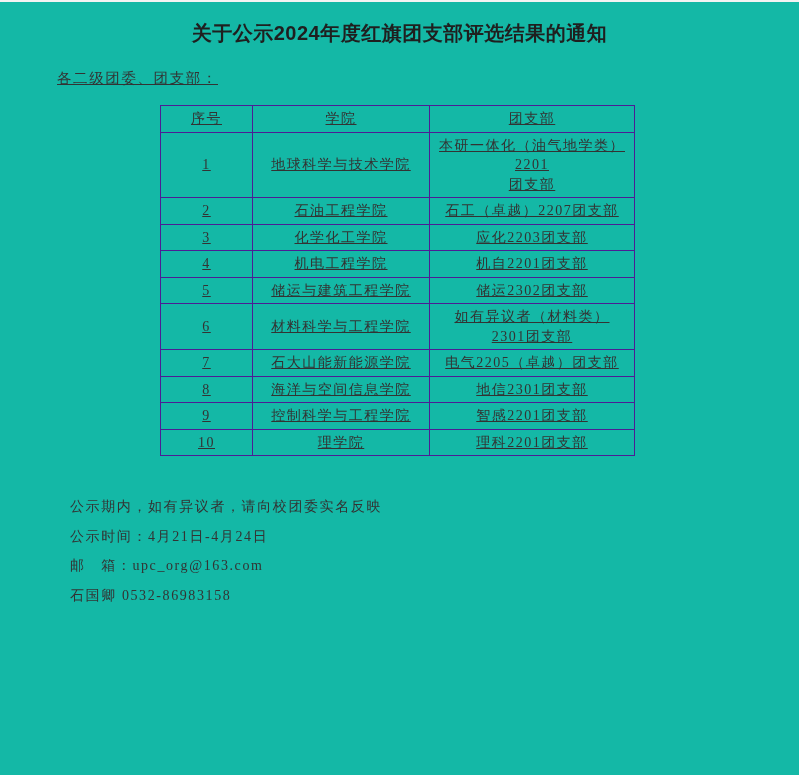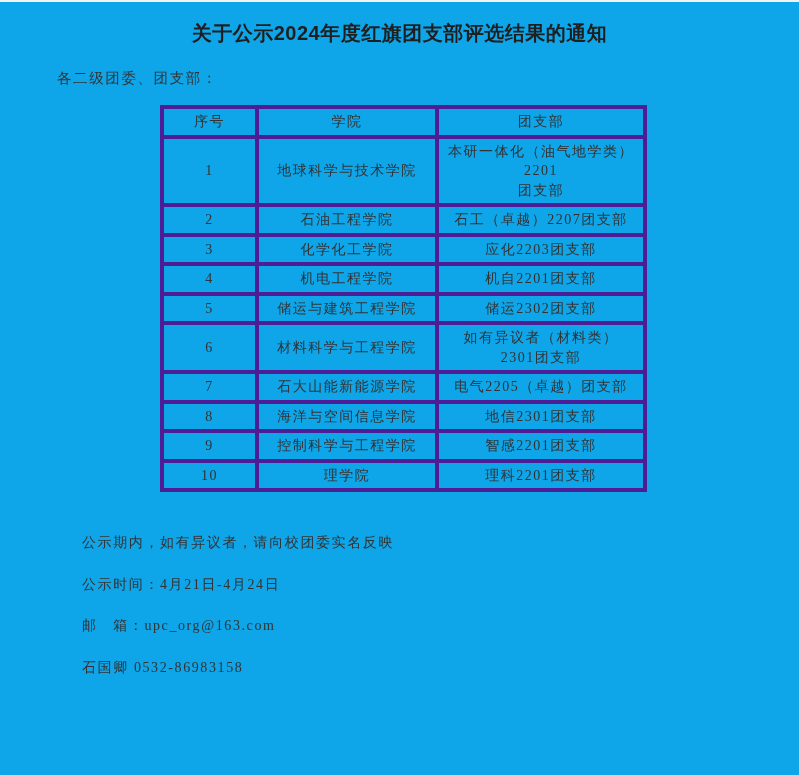--- a/index.html
+++ b/index.html
@@ -5,21 +5,21 @@
   html, body {
     margin: 0;
     padding: 0;
     background: #ffffff;
   }
   .page {
     position: relative;
     width: 799px;
     height: 775px;
     box-sizing: border-box;
-    background: #0ea5e9;
+    background: #14b8a6;
     border-top: 2px solid #f3f3f3;
     overflow: hidden;
     font-family: "Liberation Serif", "DejaVu Serif", serif;
     color: #333333;
   }
   
   .notice-header {
     padding-top: 18px;
     text-align: center;
   }
@@ -39,20 +39,21 @@
     line-height: 17px;
     color: #4d4d4d;
     letter-spacing: 0.5px;
   }
   .meta-item { margin: 0 8px; white-space: nowrap; }
   
   .notice-body {
     margin: 15px 57px;
     font-size: 14.5px;
     letter-spacing: 1.6px;
+    text-decoration: underline;
   }
   .salutation {
     margin: 14px 0 0 0;
     line-height: 32px;
   }
   .paragraph {
     margin: 0;
     line-height: 32px;
     text-indent: 2.3em;
     text-align: justify;
@@ -62,40 +63,40 @@
     margin: 11px 0 0 103px; 
     border-collapse: collapse;
     table-layout: fixed;
     width: 451px;
     font-size: 14px;
     letter-spacing: 1.5px;
     color: #333333;
   }
   .results-table th,
   .results-table td {
-    border: 4px solid #4c1d95;
+    border: 1px solid #4c1d95;
     text-align: center;
     vertical-align: middle;
     font-weight: normal;
     padding: 3px 4px;
     line-height: 19.5px;
     overflow: hidden;
   }
   .col-no     { width: 83px;  }
   .col-college{ width: 168px; }
   .col-branch { width: 196px; }
   .branch-cell { white-space: pre-line; }
   
   .notice-footer {
     margin: 36px 0 0 70px;
     font-size: 14px;
     letter-spacing: 1.6px;
   }
   .footer-line {
-    margin: 12px;
+    margin: 0;
     line-height: 29.5px;
   }
 </style>
 </head>
 <body>
 
 <div class="page">
 
   <header class="notice-header">
     <h1 class="page-title">关于公示2024年度红旗团支部评选结果的通知</h1>

